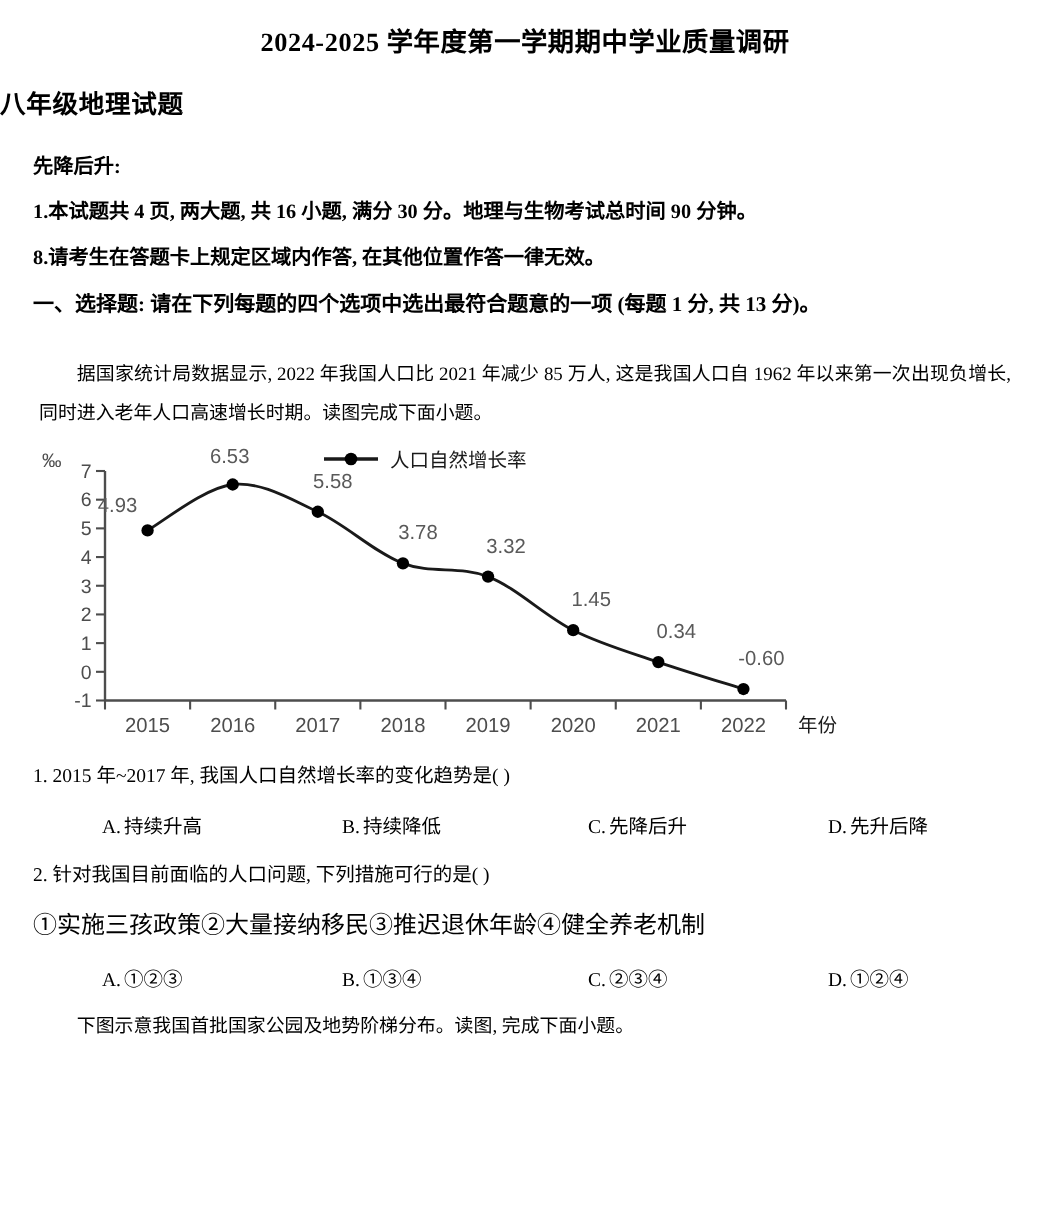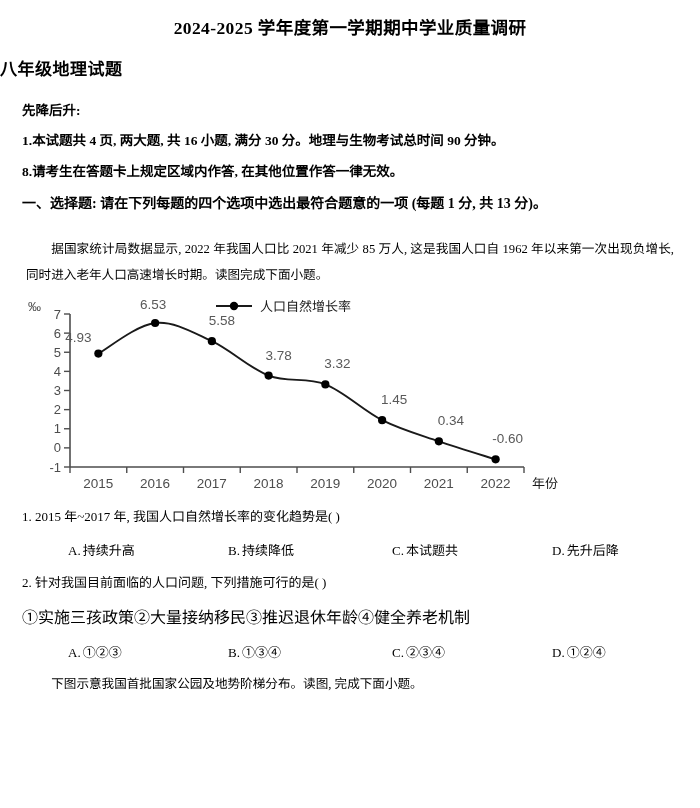--- a/index.html
+++ b/index.html
@@ -218,21 +218,21 @@
         </g>
 
       <text id="xaxis-title" x="512" y="194" font-family="&quot;Liberation Sans&quot;, &quot;DejaVu Sans&quot;, sans-serif" font-size="13" fill="#1a1a1a">年份</text>
     </svg>
   </div>
 
   <div class="question">1. 2015 年~2017 年, 我国人口自然增长率的变化趋势是(    )</div>
   <div class="options">
     <span class="opt opt-a"><span class="opt-letter">A.</span><span>持续升高</span></span>
     <span class="opt opt-b"><span class="opt-letter">B.</span><span>持续降低</span></span>
-    <span class="opt opt-c"><span class="opt-letter">C.</span><span>本试题共</span></span>
+    <span class="opt opt-c"><span class="opt-letter">C.</span><span>先降后升</span></span>
     <span class="opt opt-d"><span class="opt-letter">D.</span><span>先升后降</span></span>
   </div>
 
   <div class="question">2. 针对我国目前面临的人口问题, 下列措施可行的是(    )</div>
   <div class="statements">①实施三孩政策②大量接纳移民③推迟退休年龄④健全养老机制</div>
   <div class="options">
     <span class="opt opt-a"><span class="opt-letter">A.</span><span>①②③</span></span>
     <span class="opt opt-b"><span class="opt-letter">B.</span><span>①③④</span></span>
     <span class="opt opt-c"><span class="opt-letter">C.</span><span>②③④</span></span>
     <span class="opt opt-d"><span class="opt-letter">D.</span><span>①②④</span></span>

